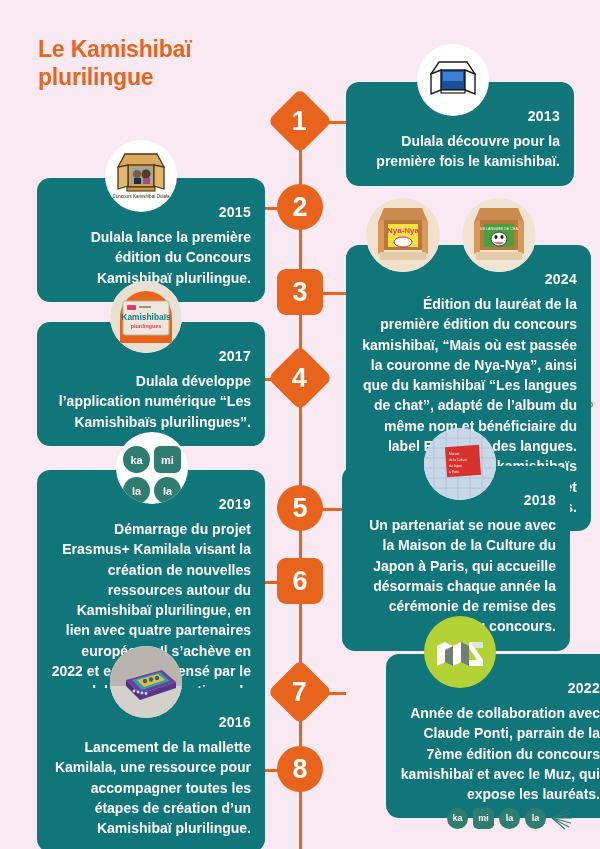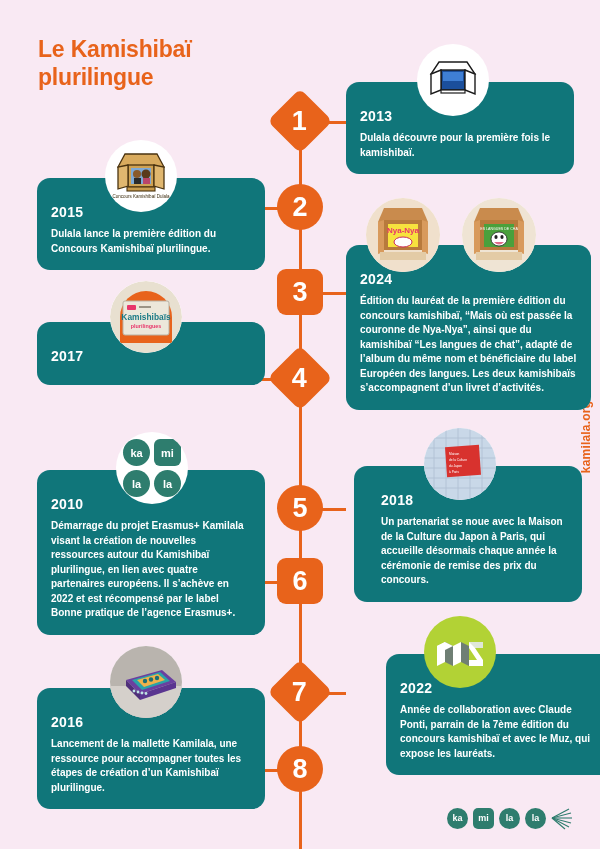--- a/index.html
+++ b/index.html
@@ -40,33 +40,33 @@
   }
   .marker.diamond { border-radius: 7px; transform: rotate(45deg); }
   .marker.diamond > span { transform: rotate(-45deg); display: block; }
   .marker.circle { border-radius: 50%; }
   .marker.square { border-radius: 9px; }
 
   
   .card {
     position: absolute; width: 228px;
     background: #10767a; border-radius: 13px;
-    color: #ffffff; text-align: left;
+    color: #ffffff; text-align: right;
     padding: 26px 14px 14px 14px;
     z-index: 3;
   }
   .card.wide { width: 245px; }
   .card .year { font-size: 14px; font-weight: bold; margin-bottom: 7px; letter-spacing: .3px; }
-  .card .desc { font-size: 10px; font-weight: bold; line-height: 1.45; }
+  .card .desc { font-size: 14px; font-weight: bold; line-height: 1.45; }
 
   
   .bubble {
     position: absolute; border-radius: 50%;
     background: #ffffff; overflow: hidden; z-index: 5;
-    display: flex; align-items: center; justify-content: center;
+    display: flex; align-items: flex-end; justify-content: center;
   }
 
   
   .kamilala-logo { display: flex; flex-wrap: wrap; width: 62px; gap: 4px; justify-content: center; }
   .kamilala-logo .badge {
     width: 27px; height: 27px; background: #2e7d6e; color: #fff;
     font-size: 11px; font-weight: bold; display: flex;
     align-items: center; justify-content: center;
   }
   .kamilala-logo .badge.round { border-radius: 50%; }
@@ -218,20 +218,21 @@
       <path d="M10 36 a26 26 0 0 1 52 0 v26 h-52 z" fill="#e8631b"></path>
       <rect x="13" y="20" width="46" height="34" rx="2" fill="#ece7da" stroke="#b9b2a4" stroke-width="1"></rect>
       <rect x="17" y="24" width="9" height="5" rx="1" fill="#e8356b"></rect>
       <rect x="29" y="25" width="12" height="2" fill="#9b9486"></rect>
       <text x="36" y="39" font-size="8.4" font-weight="bold" fill="#1b7a86" text-anchor="middle" font-family="Liberation Sans, sans-serif">Kamishibaïs</text>
       <text x="36" y="47" font-size="5.4" font-weight="bold" fill="#e8356b" text-anchor="middle" font-family="Liberation Sans, sans-serif">plurilingues</text>
     </svg>
   </div>
   <div class="card" style="left:37px; top:322px;">
     <div class="year">2017</div>
+    <div class="desc">Dulala développe l’application numérique “Les Kamishibaïs plurilingues”.</div>
   </div>
 
   <div class="bubble" style="left:424px; top:428px; width:72px; height:72px;">
     <svg width="72" height="72" viewBox="0 0 72 72">
       <rect x="0" y="0" width="72" height="72" fill="#c9d8e8"></rect>
       <g stroke="#aebfd2" stroke-width="0.8">
         <line x1="0" y1="10" x2="72" y2="10"></line>
           <line x1="0" y1="20" x2="72" y2="20"></line>
         <line x1="0" y1="30" x2="72" y2="30"></line>
           <line x1="0" y1="40" x2="72" y2="40"></line>
@@ -245,35 +246,35 @@
       </g>
       <rect x="22" y="18" width="34" height="30" fill="#d8322e" transform="rotate(-4 39 33)"></rect>
       <g fill="#ffffff" font-size="3.2" font-family="Liberation Sans, sans-serif">
         <text x="25" y="27">Maison</text>
         <text x="25" y="33">de la Culture</text>
         <text x="25" y="39">du Japon</text>
         <text x="25" y="45">à Paris</text>
       </g>
     </svg>
   </div>
-  <div class="card" style="left:354px; top:466px;padding-left:27px;">
+  <div class="card" style="left:342px; top:466px;padding-left:27px;">
     <div class="year">2018</div>
     <div class="desc">Un partenariat se noue avec la Maison de la Culture du Japon à Paris, qui accueille désormais chaque année la cérémonie de remise des prix du concours.</div>
   </div>
 
   <div class="bubble" style="left:116px; top:432px; width:72px; height:72px;">
     <div class="kamilala-logo">
       <div class="badge round">ka</div>
       <div class="badge sq">mi</div>
       <div class="badge round">la</div>
       <div class="badge round">la</div>
     </div>
   </div>
   <div class="card" style="left:37px; top:470px;">
-    <div class="year">2010</div>
+    <div class="year">2019</div>
     <div class="desc">Démarrage du projet Erasmus+ Kamilala visant la création de nouvelles ressources autour du Kamishibaï plurilingue, en lien avec quatre partenaires européens. Il s’achève en 2022 et est récompensé par le label Bonne pratique de l’agence Erasmus+.</div>
   </div>
 
   <div class="bubble" style="left:424px; top:616px; width:72px; height:72px;">
     <div class="muz-circle">
       <svg width="54" height="40" viewBox="0 0 54 40">
         <polygon points="4,14 12,10 12,30 4,34" fill="#ffffff"></polygon>
         <polygon points="12,10 20,14 20,34 12,30" fill="#6f7f74"></polygon>
         <polygon points="4,14 12,10 20,14 12,18" fill="#ffffff"></polygon>
         <polygon points="20,14 28,10 28,30 20,34" fill="#ffffff"></polygon>

